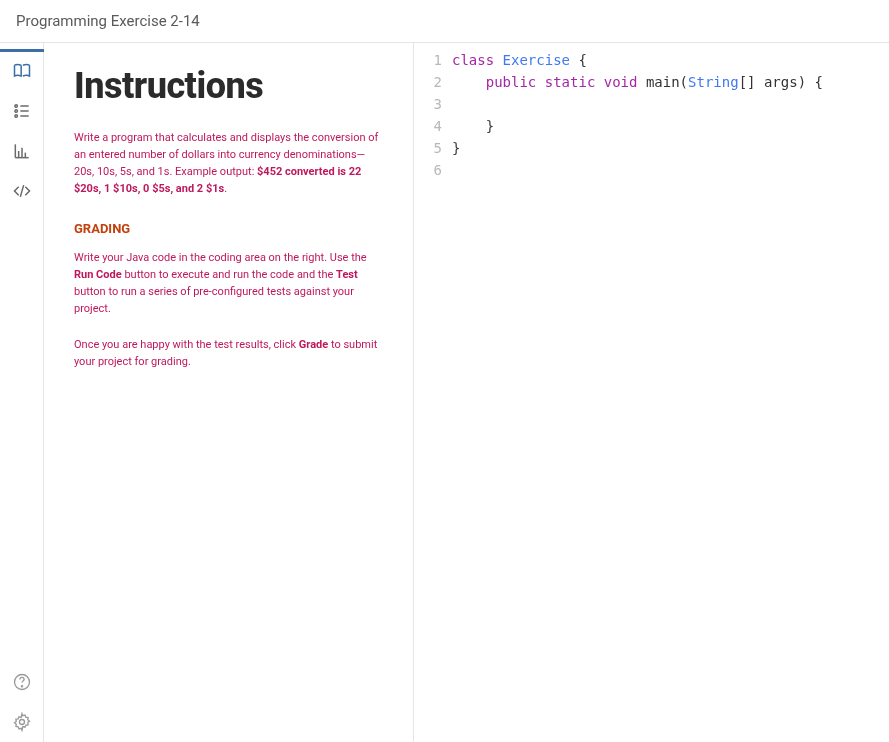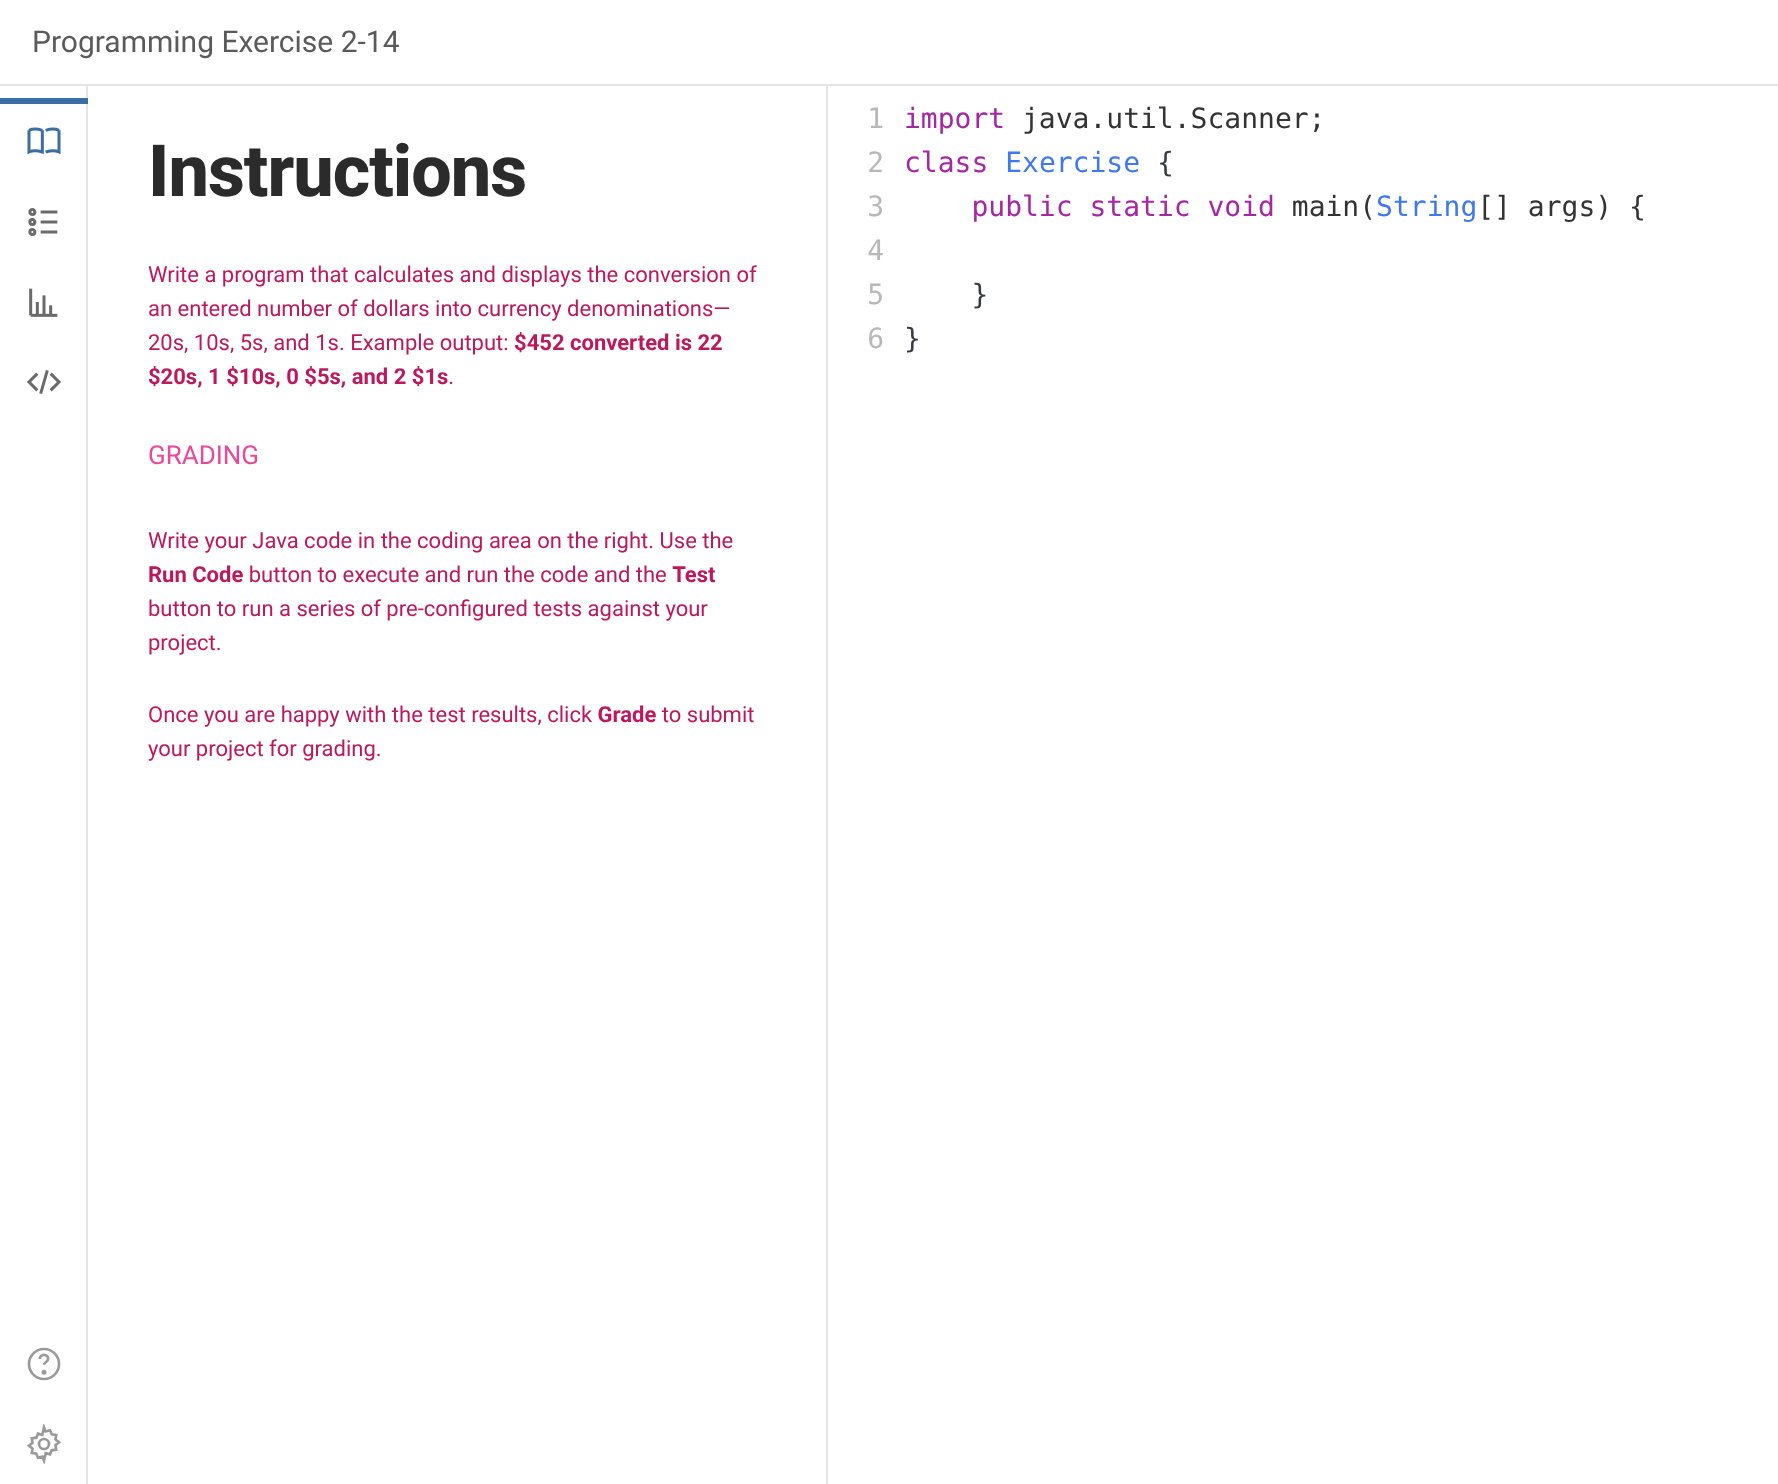--- a/index.html
+++ b/index.html
@@ -9,21 +9,21 @@
     .main-area { flex: 1; display: flex; border-top: 1px solid #e5e5e5; overflow: hidden; }
     .left-rail { width: 44px; border-right: 1px solid #e5e5e5; display: flex; flex-direction: column; align-items: center; padding-top: 8px; }
     .rail-btn { width: 44px; height: 40px; display: flex; align-items: center; justify-content: center; color: #6a6a6a; cursor: pointer; }
     .rail-btn.active { position: relative; }
     .rail-btn.active::before { content: ""; position: absolute; top: -2px; left: 0; right: 0; height: 3px; background: #3a6ea5; }
     .rail-btn.active svg { stroke: #3a6ea5; }
     .rail-spacer { flex: 1; }
     .instructions-panel { width: 370px; border-right: 1px solid #e5e5e5; padding: 22px 30px 20px 30px; overflow-y: auto; }
     .instructions-panel h1 { font-size: 36px; font-weight: 800; color: #2b2b2b; margin-bottom: 22px; letter-spacing: -0.5px; }
     .instructions-panel p { font-size: 11px; line-height: 1.55; color: #be185d; margin-bottom: 18px; }
-    .instructions-panel .section-label { font-size: 13px; font-weight: 400; color: #ec4899; margin-bottom: 23px; margin-top: 22px; }
+    .instructions-panel .section-label { font-size: 13px; font-weight: 700; color: #c2410c; margin-bottom: 10px; margin-top: 22px; }
     .editor-panel { flex: 1; display: flex; flex-direction: column; }
     .tab-bar { height: 38px; background: #f0f0f0; display: flex; align-items: stretch; border-bottom: 1px solid #e0e0e0; }
     .tab { display: flex; align-items: center; padding: 0 10px 0 14px; background: #fff; border-right: 1px solid #e0e0e0; border-top: 2px solid #3a6ea5; color: #3a6ea5; font-size: 14px; font-weight: 600; cursor: pointer; }
     .tab .more { color: #bbb; margin-left: 8px; font-size: 14px; letter-spacing: -1px; }
     .new-tab { display: flex; align-items: center; justify-content: center; width: 36px; color: #888; font-size: 20px; cursor: pointer; }
     .code-area { flex: 1; display: flex; font-family: "Menlo", "Monaco", Consolas, monospace; font-size: 14px; line-height: 22px; padding-top: 6px; background: #fff; overflow: auto; }
     .gutter { width: 38px; text-align: right; color: #b8b8b8; padding-right: 10px; user-select: none; }
     .gutter div { height: 22px; }
     .code-lines { flex: 1; }
     .code-lines pre { margin: 0; font-family: inherit; height: 22px; white-space: pre; }
@@ -106,21 +106,20 @@
       <div class="code-area">
         <div class="gutter">
           <div>1</div>
           <div>2</div>
           <div>3</div>
           <div>4</div>
           <div>5</div>
           <div>6</div>
         </div>
         <div class="code-lines">
-          <pre><span class="tok-kw">import</span><span> java.util.Scanner;</span></pre>
           <pre><span class="tok-kw">class</span><span class="tok-ident"> Exercise </span><span class="tok-brace">{</span></pre>
           <pre><span>    </span><span class="tok-kw">public</span><span> </span><span class="tok-kw">static</span><span> </span><span class="tok-kw">void</span><span> main(</span><span class="tok-ident">String</span><span>[] args) {</span></pre>
           <pre><span>        </span></pre>
           <pre><span>    </span><span class="tok-brace">}</span></pre>
           <pre><span class="tok-brace">}</span></pre>
         </div>
       </div>
     </div>
 
   </div>

